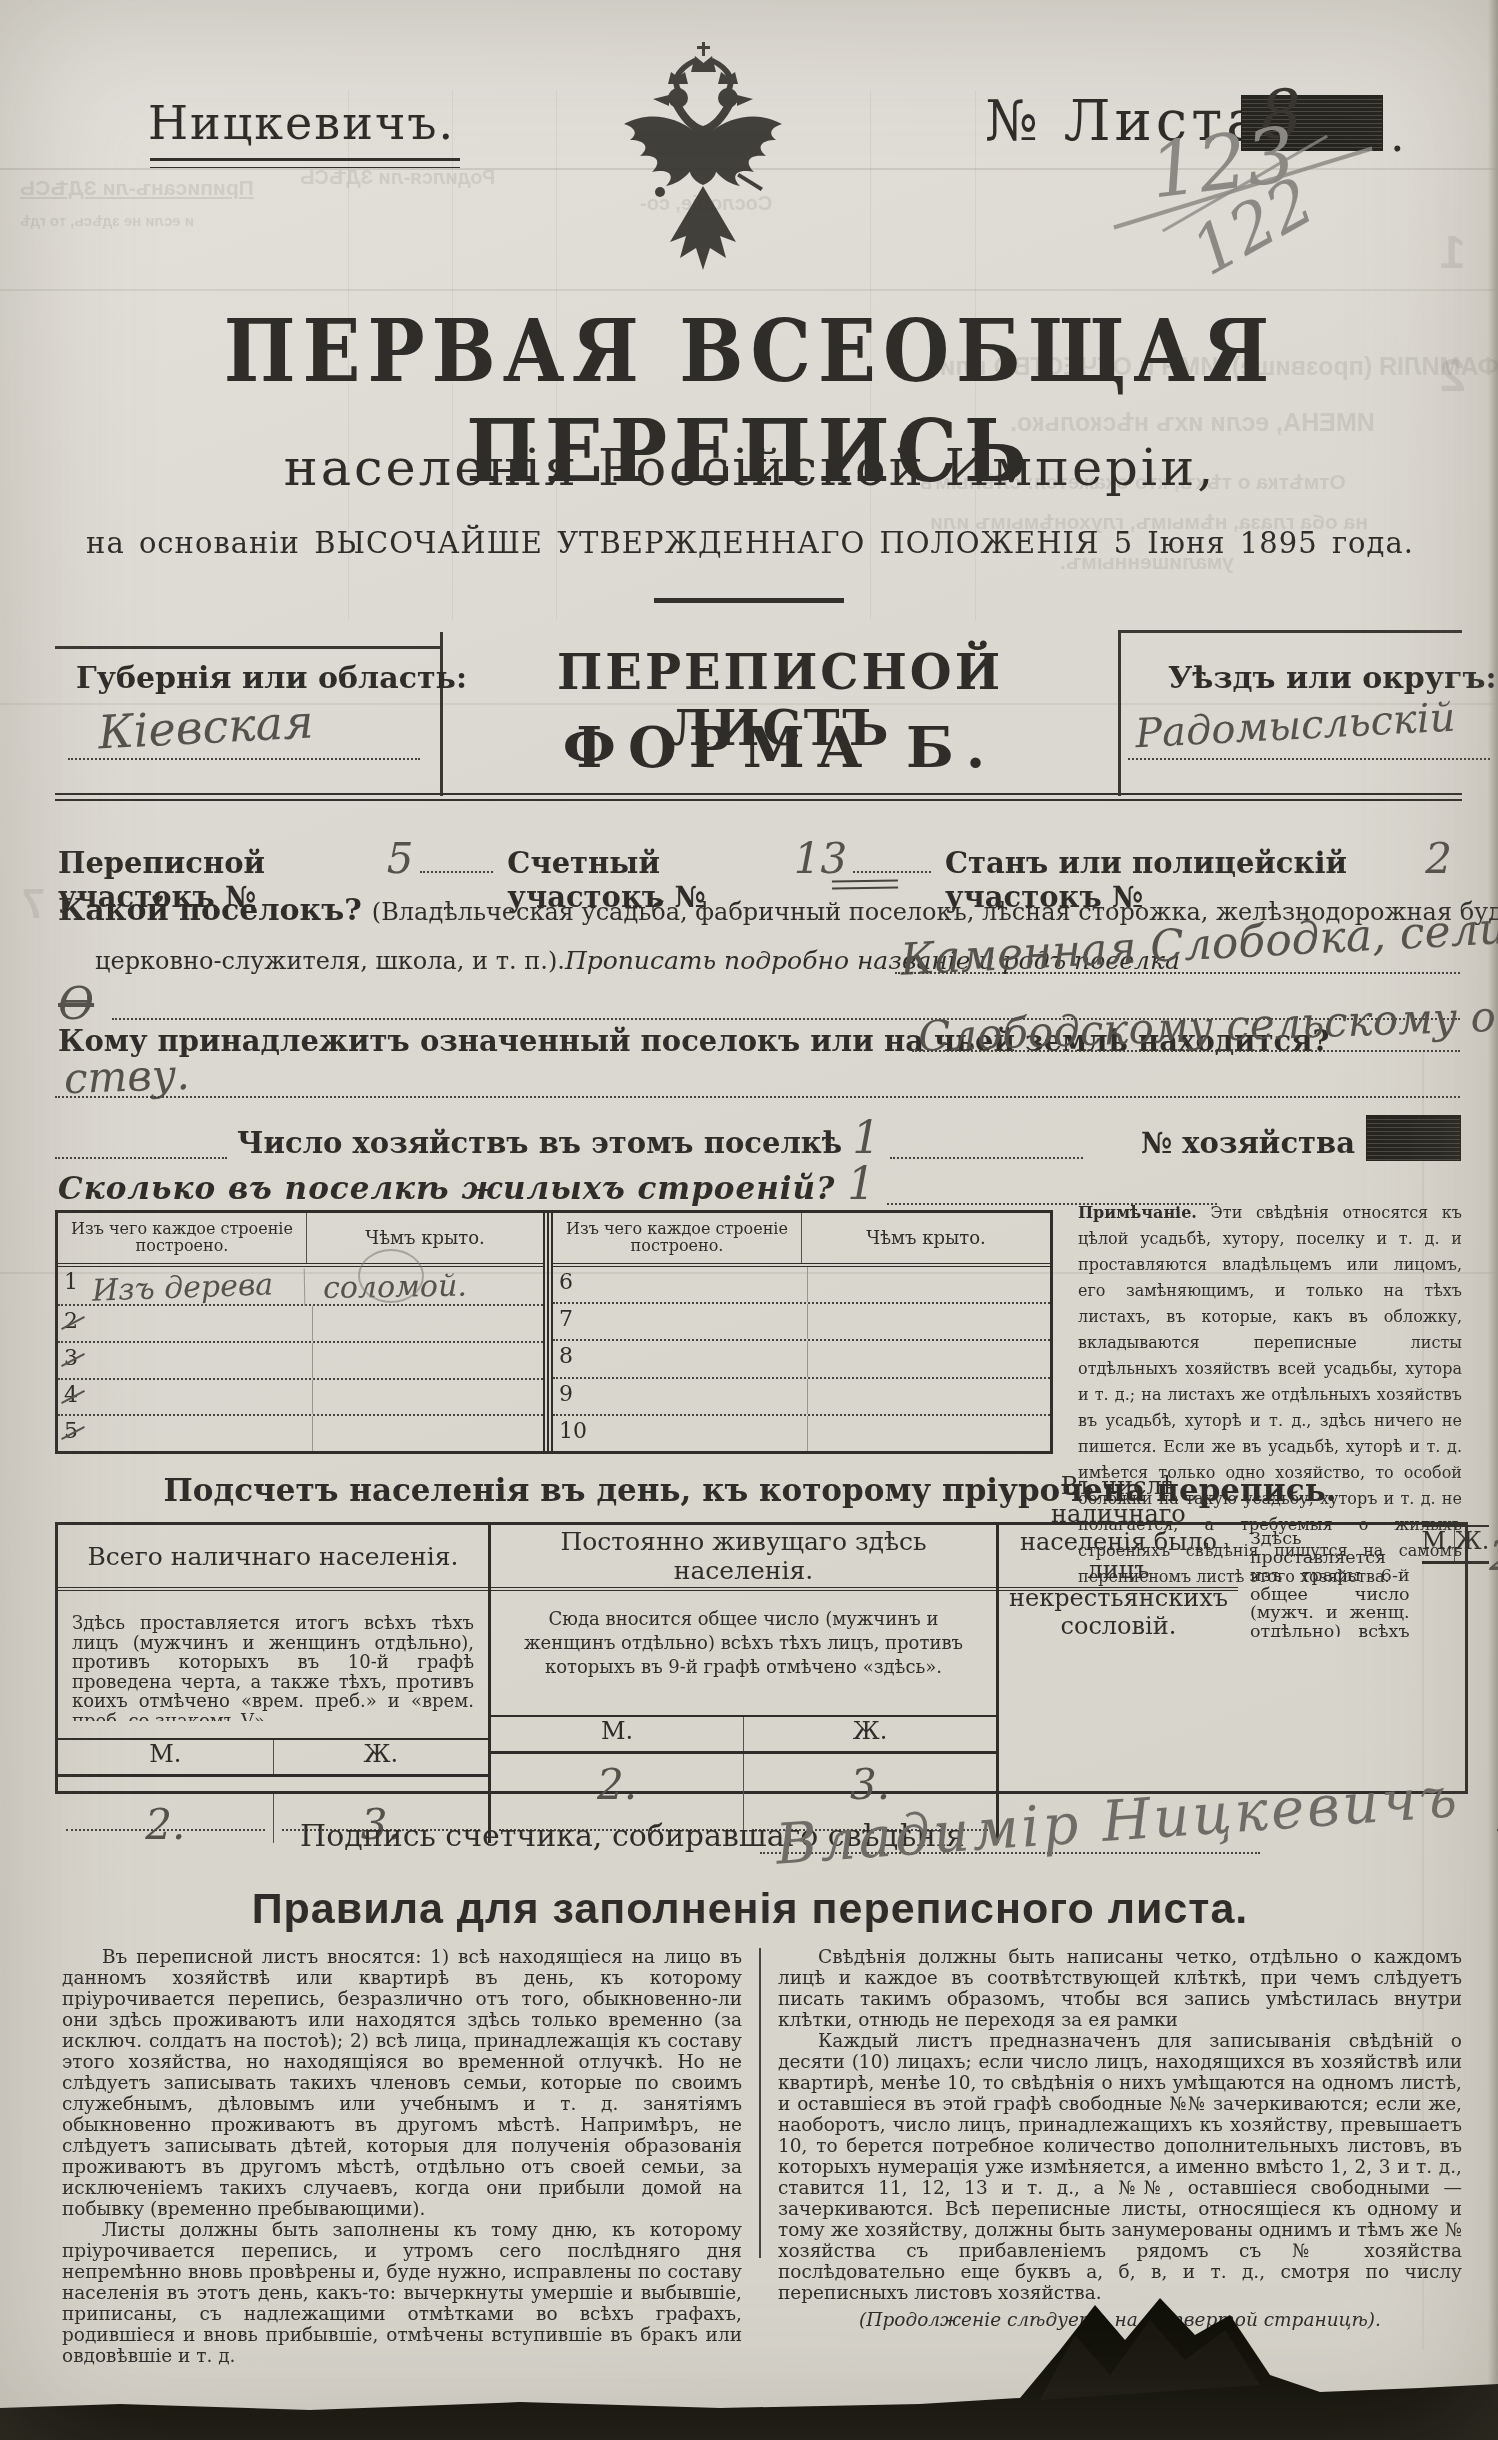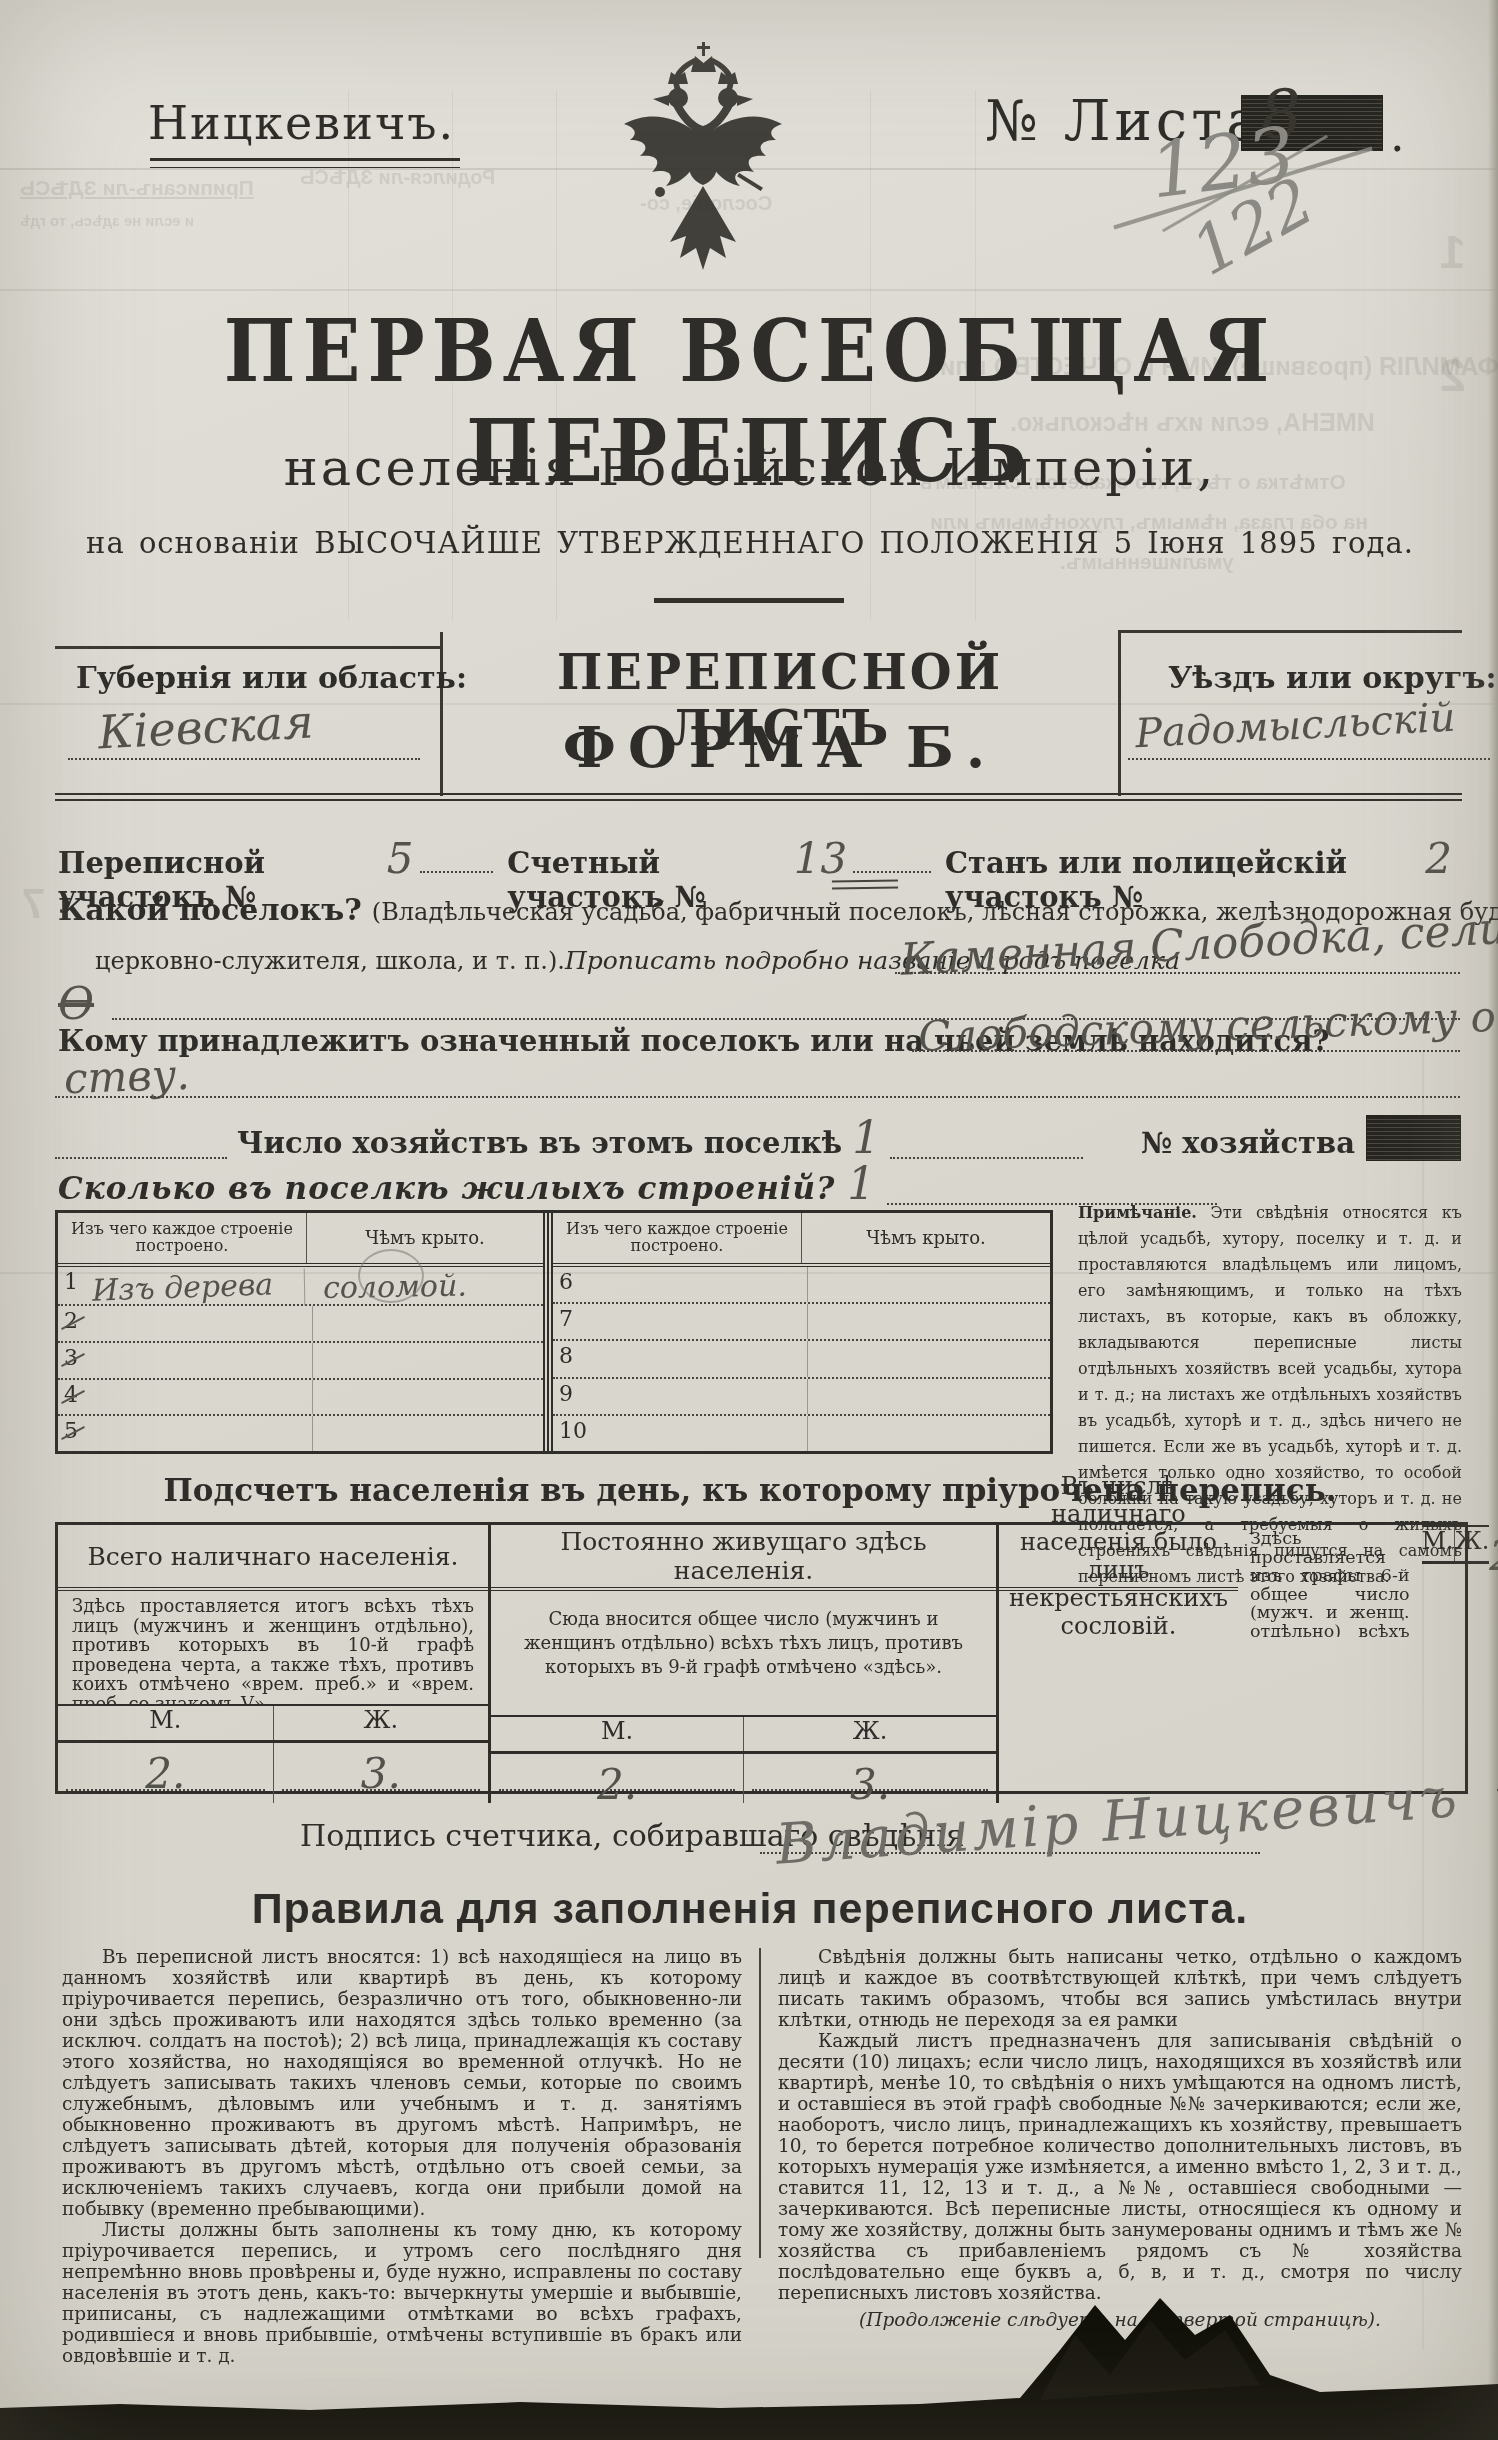--- a/index.html
+++ b/index.html
@@ -244,21 +244,21 @@
 
   <div class="abs ser noteb justy" style="left:1078px;top:1200px;width:384px;">
     <span class="b" style="text-indent:24px;display:inline;">Примѣчаніе.</span>
     <span>Эти свѣдѣнія относятся къ цѣлой усадьбѣ, хутору, поселку и т. д. и проставляются владѣльцемъ или лицомъ, его замѣняющимъ, и только на тѣхъ листахъ, въ которые, какъ въ обложку, вкладываются переписные листы отдѣльныхъ хозяйствъ всей усадьбы, хутора и т. д.; на листахъ же отдѣльныхъ хозяйствъ въ усадьбѣ, хуторѣ и т. д., здѣсь ничего не пишется. Если же въ усадьбѣ, хуторѣ и т. д. имѣется только одно хозяйство, то особой обложки на такую усадьбу, хуторъ и т. д. не полагается, а требуемыя о жилыхъ строеніяхъ свѣдѣнія пишутся на самомъ переписномъ листѣ этого хозяйства.</span>
   </div>
 
   <div class="abs ser b ctr" style="left:80px;top:1472px;width:1340px;font-size:31px;">Подсчетъ населенія въ день, къ которому пріурочена перепись.</div>
 
   <div class="abs" style="left:55px;top:1522px;width:1407px;height:266px;border:3px solid #2e2d29;display:grid;grid-template-columns:433px 508px auto;">
 
-    <div style="border-right:3px solid #2e2d29;display:flex;flex-direction:column;">
+    <div style="border-right:3px solid #2e2d29;display:flex;flex-direction:column;gap:17px;">
       <div class="ser ctr" style="height:62px;font-size:25px;display:flex;align-items:center;justify-content:center;border-bottom:4px double #2e2d29;padding:0 8px;">Всего наличнаго населенія.</div>
       <div class="ser popdesc justy" style="height:108px;padding:5px 14px 0;overflow:hidden;">Здѣсь проставляется итогъ всѣхъ тѣхъ лицъ (мужчинъ и женщинъ отдѣльно), противъ которыхъ въ 10-й графѣ проведена черта, а также тѣхъ, противъ коихъ отмѣчено «врем. преб.» и «врем. преб. со знакомъ V».</div>
       <div style="height:34px;display:flex;border-top:2px solid #2e2d29;border-bottom:3px solid #2e2d29;">
         <div class="ser ctr" style="flex:1;font-size:24px;border-right:1px solid #55534d;">М.</div>
         <div class="ser ctr" style="flex:1;font-size:24px;">Ж.</div>
       </div>
       <div style="flex:1;display:flex;position:relative;">
         <div class="ctr" style="flex:1;border-right:1px solid #55534d;position:relative;">
           <span class="hand" style="font-size:42px;position:relative;top:6px;">2.</span>
           <span class="dots abs" style="left:8px;right:8px;bottom:12px;"></span>

